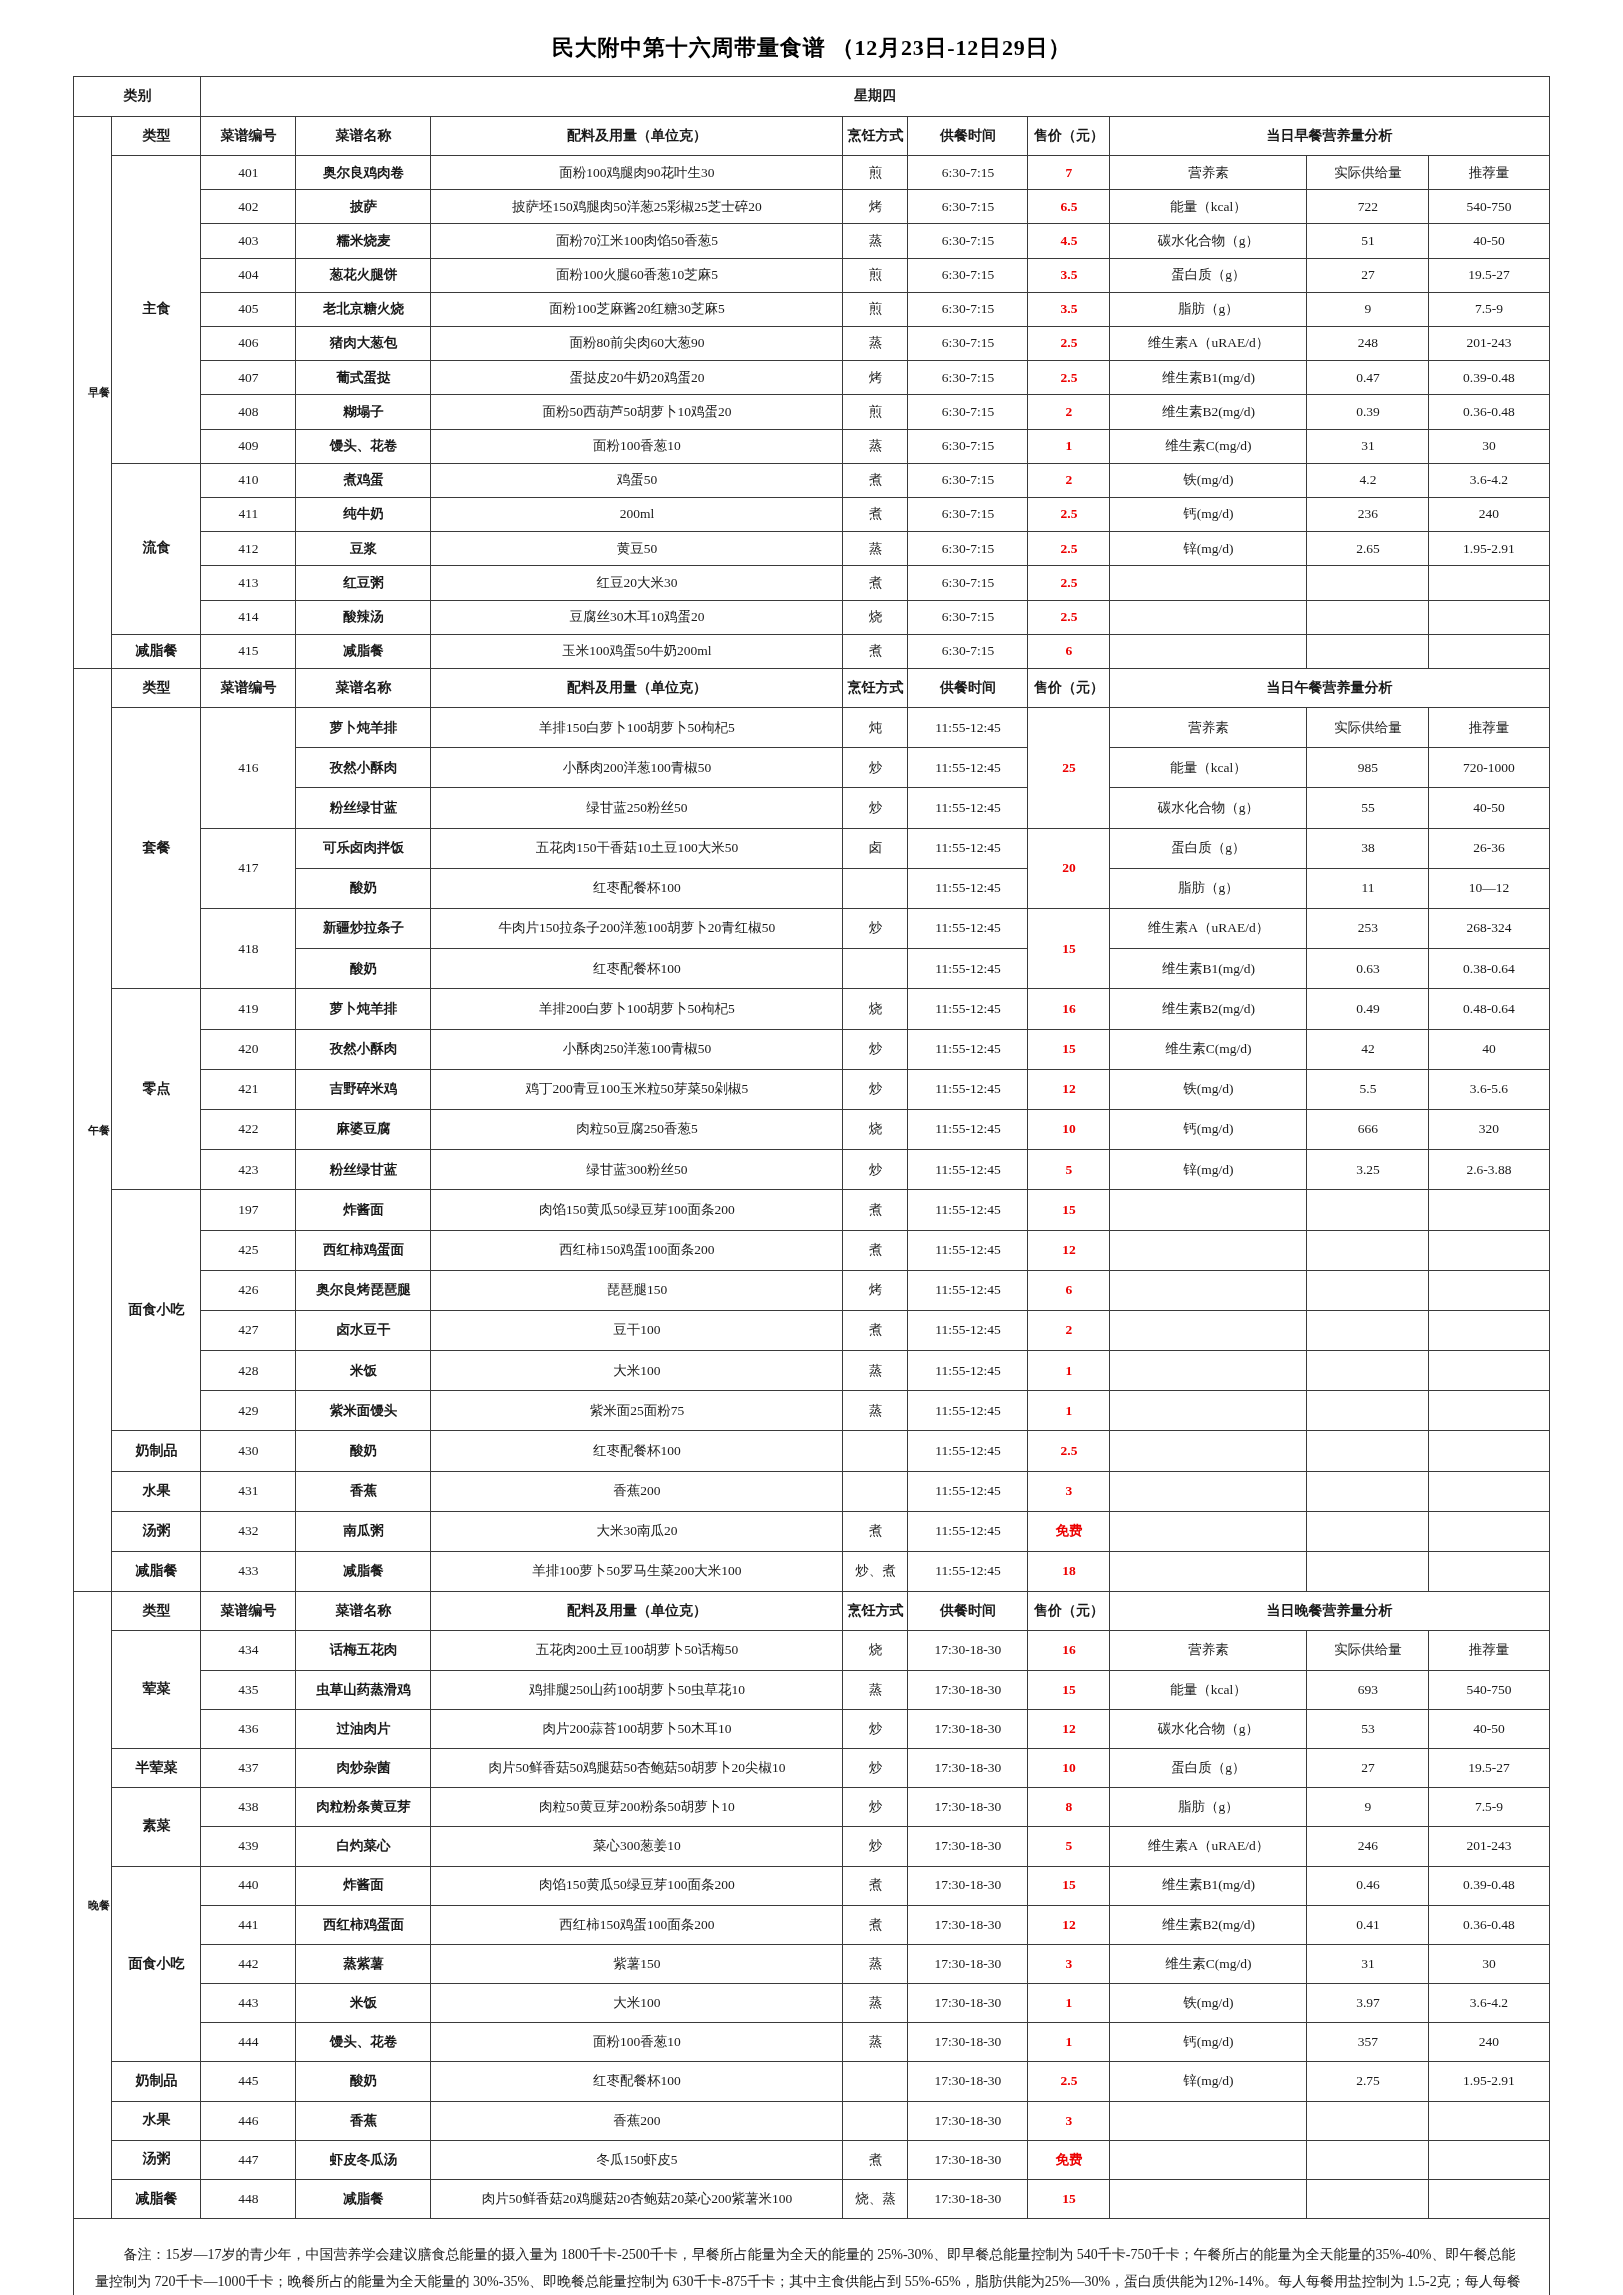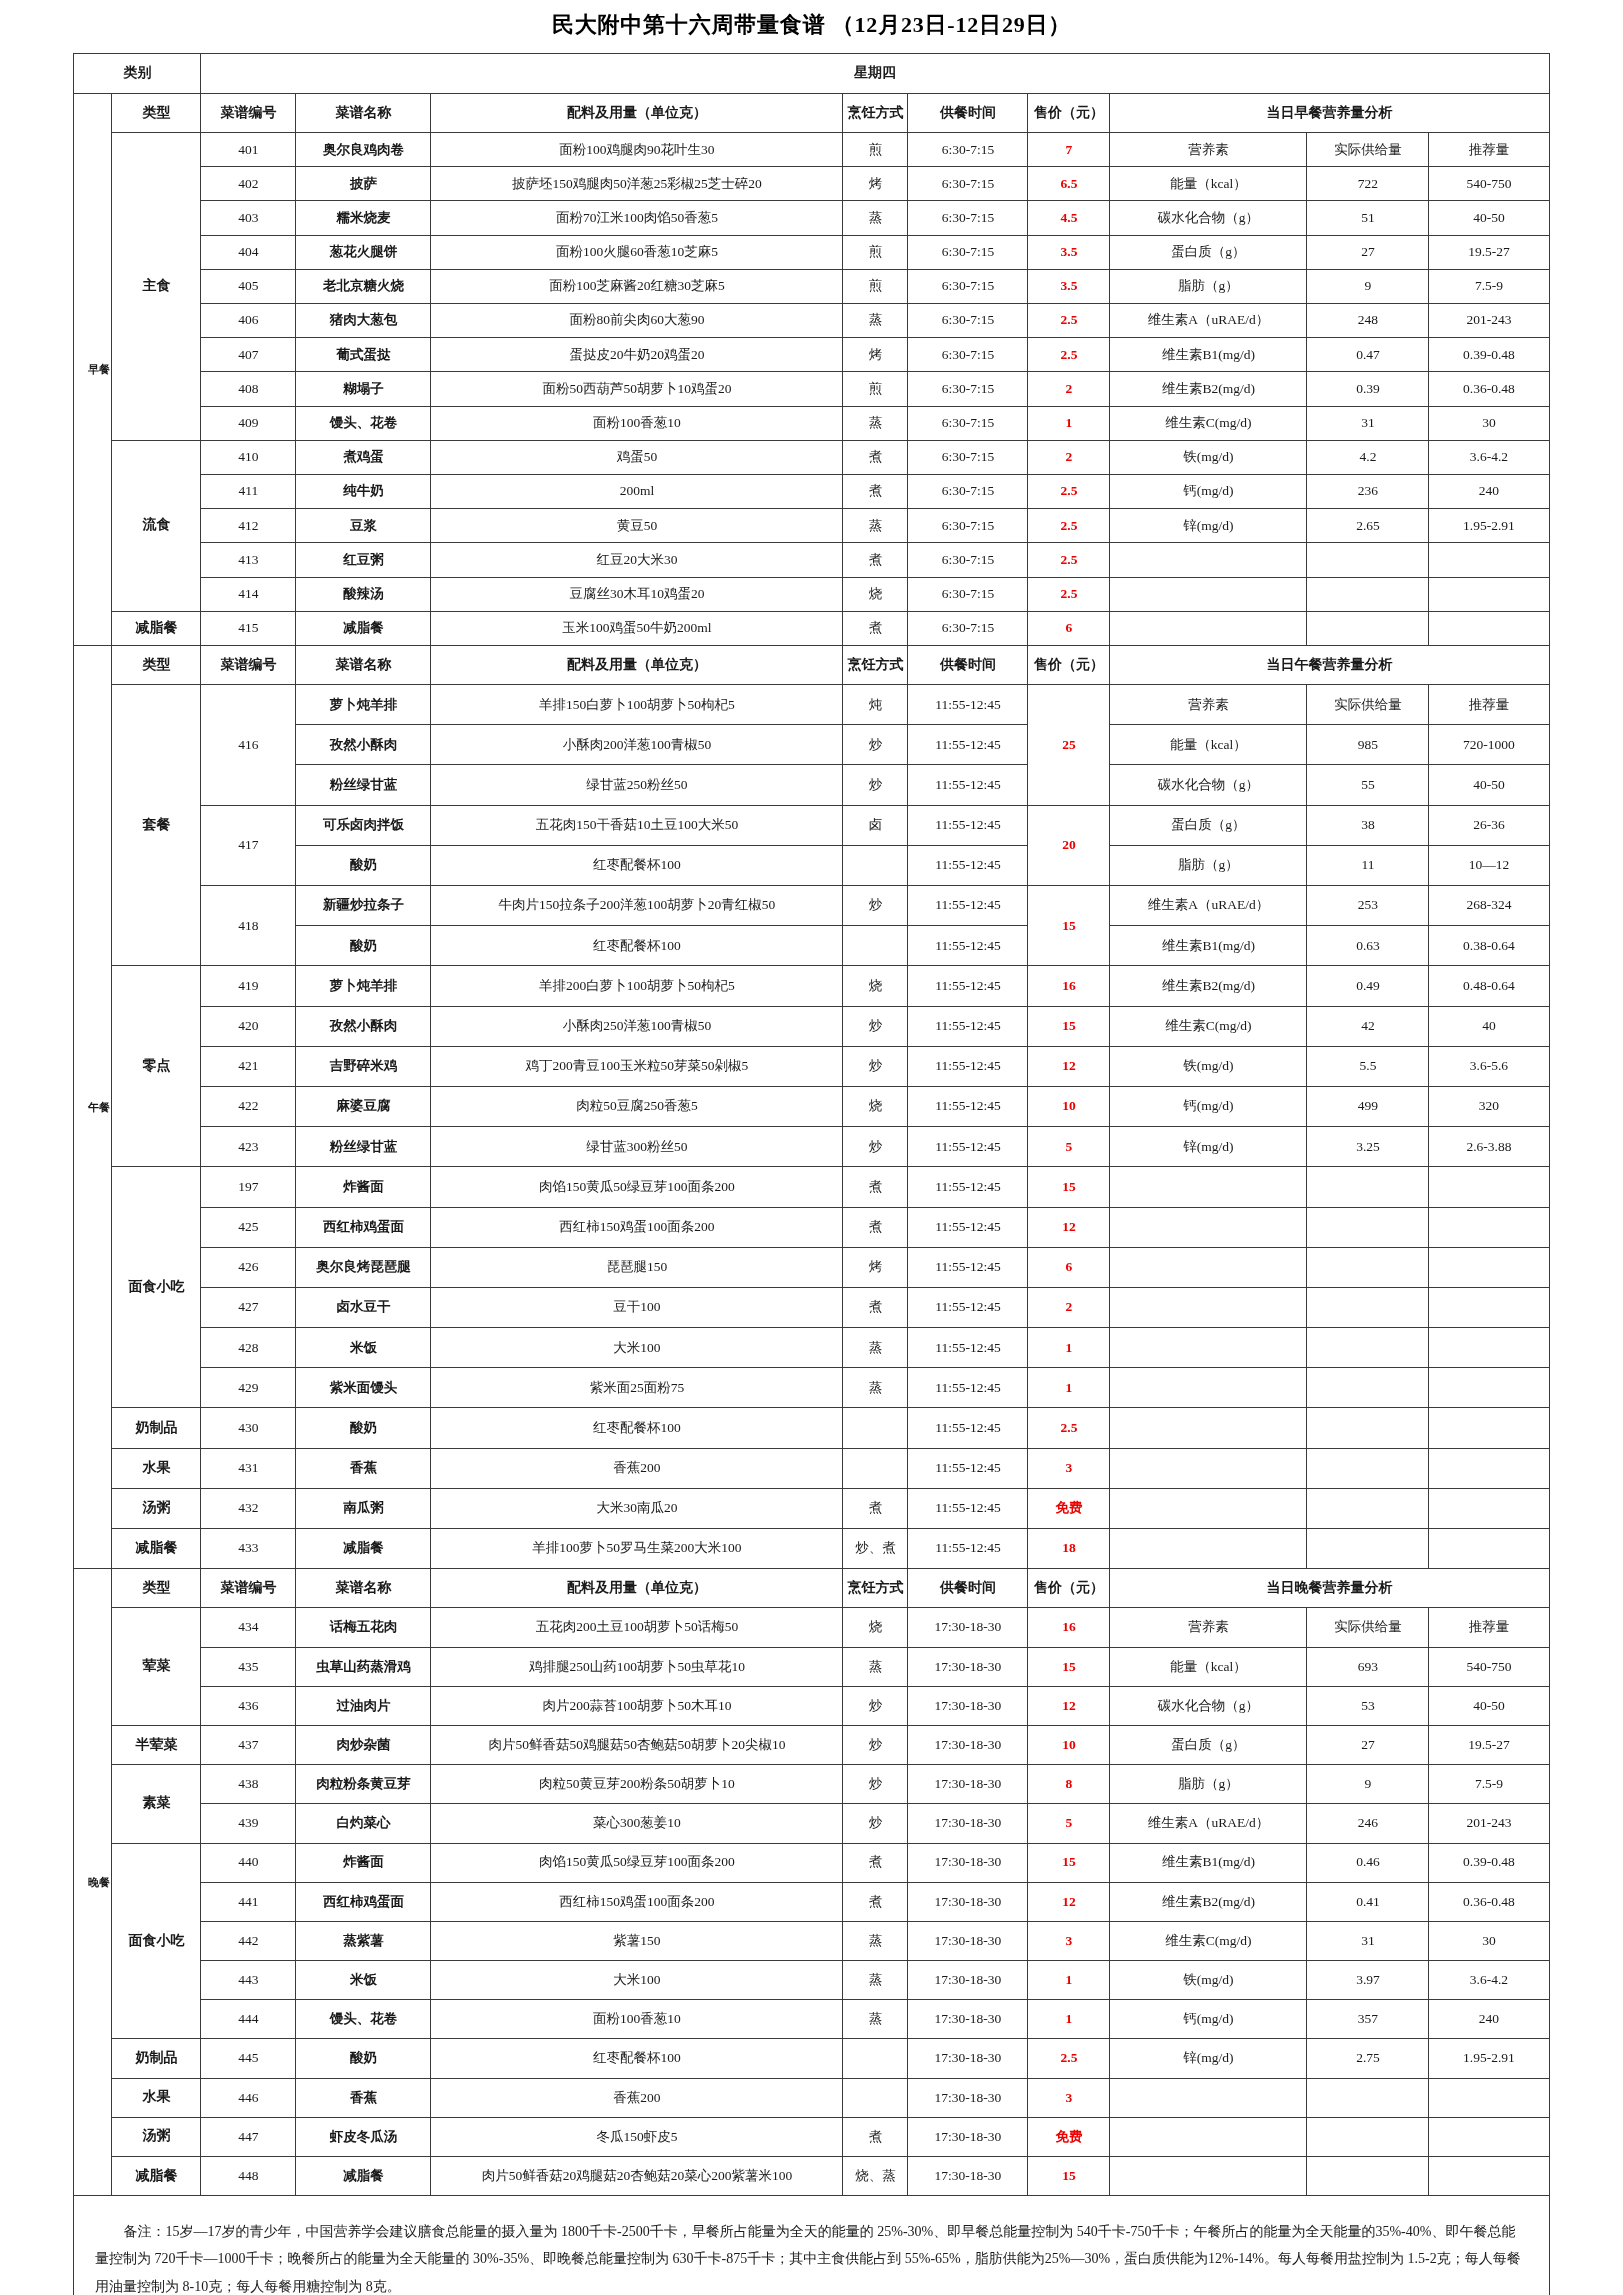--- a/index.html
+++ b/index.html
@@ -2,21 +2,21 @@
 <html style="font-size:12.7px"><head>
 <meta charset="utf-8">
 <style>
   html,body{margin:0;padding:0;}
   body{
     width:1623px;height:2295px;background:#ffffff;
     font-family:"Liberation Serif","DejaVu Serif",serif;
     color:#1a1a1a;
   }
   .title{
-    padding-top:10px;text-align:center;font-size:22px;font-weight:bold;
+    padding-top:33px;text-align:center;font-size:22px;font-weight:bold;
     letter-spacing:0.8px;color:#000;
   }
   table.menu{
     border-collapse:collapse;table-layout:fixed;width:1476px;margin:12.7px auto 0 auto;
     border:1.6px solid #222;
   }
   td,th{
     border:0.8px solid #3a3a3a;text-align:center;vertical-align:middle;
     padding:1.6px 3.2px;font-size:13.5px;font-weight:normal;line-height:1.35;
     overflow:hidden;word-break:break-all;
@@ -358,21 +358,21 @@
         <td>3.6-5.6</td>
       </tr>
       <tr class="s1">
         <td>422</td>
         <td class="name">麻婆豆腐</td>
         <td>肉粒50豆腐250香葱5</td>
         <td>烧</td>
         <td>11:55-12:45</td>
         <td class="price">10</td>
         <td>钙(mg/d)</td>
-        <td>499</td>
+        <td>666</td>
         <td>320</td>
       </tr>
       <tr class="s1">
         <td>423</td>
         <td class="name">粉丝绿甘蓝</td>
         <td>绿甘蓝300粉丝50</td>
         <td>炒</td>
         <td>11:55-12:45</td>
         <td class="price">5</td>
         <td>锌(mg/d)</td>

